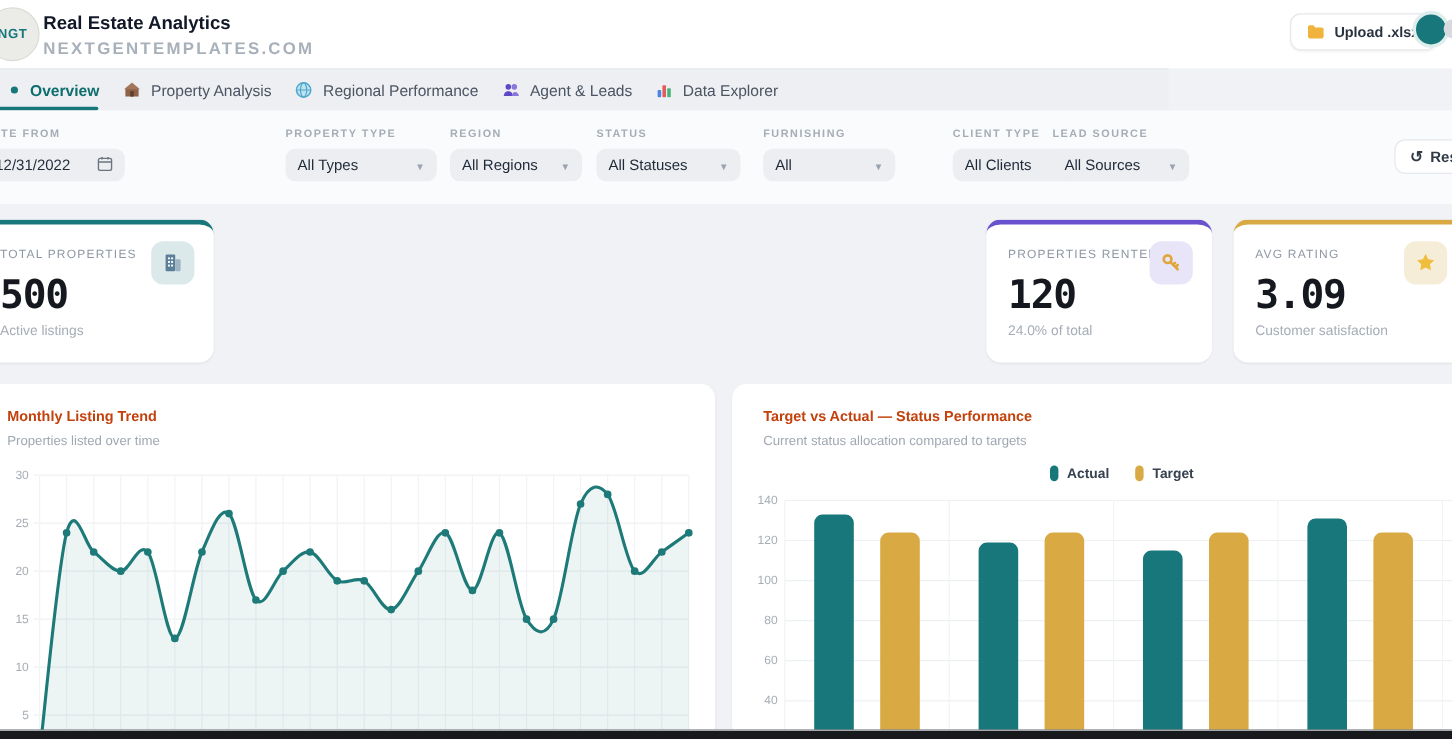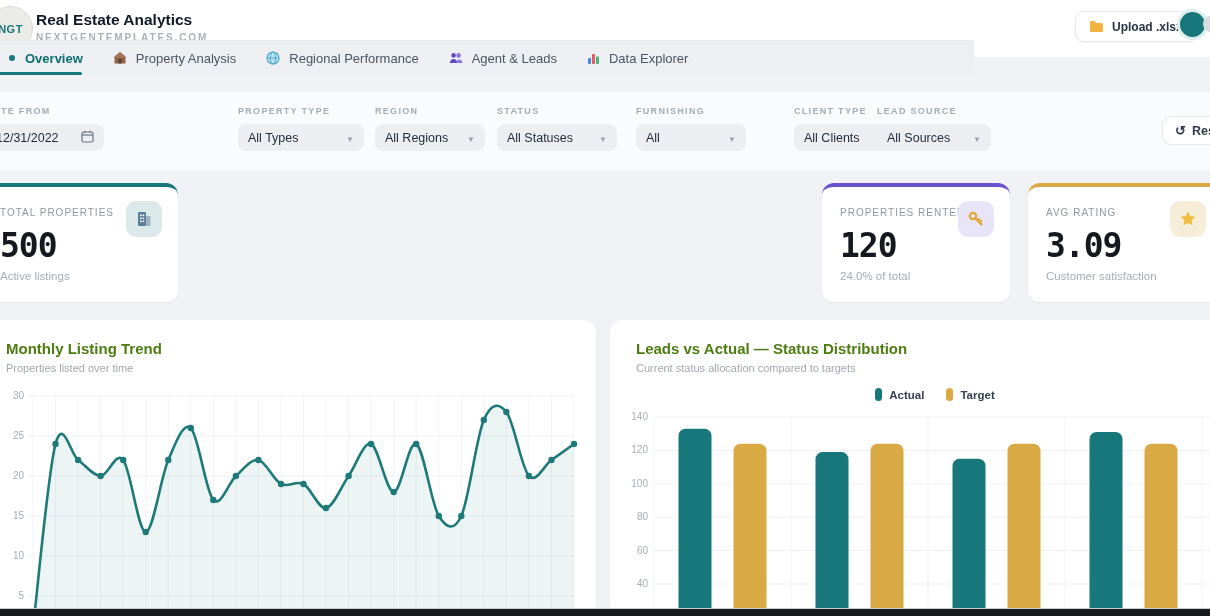--- a/index.html
+++ b/index.html
@@ -6,31 +6,31 @@
   html,body{width:1210px;height:616px;overflow:hidden;background:#f1f2f5;
     font-family:"Liberation Sans",sans-serif;-webkit-font-smoothing:antialiased}
   #app{position:absolute;left:0;top:0;width:1210px;height:616px;overflow:hidden;background:#f1f2f5}
 
   
   .header{position:absolute;left:0;top:0;width:1210px;height:57px;background:#fff}
   .logo{position:absolute;left:-12px;top:6px;width:45px;height:45px;border-radius:50%;
     background:#ebebe8;border:1px solid #dcdcd6;display:flex;align-items:center;justify-content:center;
     font-weight:bold;font-size:11px;color:#17777B;letter-spacing:.5px}
   .app-title{position:absolute;left:36px;top:11px;font-size:15.5px;font-weight:bold;color:#111827}
-  .app-subtitle{position:absolute;left:36px;top:32px;font-size:10px;letter-spacing:1.9px;color:#A8B0B9;font-weight:600}
+  .app-subtitle{position:absolute;left:36px;top:32px;font-size:14px;letter-spacing:1.9px;color:#A8B0B9;font-weight:600}
   .upload-btn{position:absolute;left:1075px;top:11px;height:31px;padding:0 13px;display:flex;align-items:center;gap:8px;
     background:#fff;border:1px solid #E5E8EC;border-radius:9px;box-shadow:0 1px 2px rgba(0,0,0,.05);
     font-size:12px;font-weight:600;color:#2A3340;cursor:pointer;white-space:nowrap}
   .avatar{position:absolute;left:1180px;top:12px;width:25px;height:25px;border-radius:50%;
     background:#17777B;box-shadow:0 0 0 3px #DEEEED}
   .edge-toggle{position:absolute;left:1203px;top:16px;width:16px;height:16px;border-radius:50%;background:#D7DBE0}
 
   
-  .tabbar{position:absolute;left:0;top:40px;width:974px;height:35px;background:#EDEFF2;border-top:1px solid #E7E9EC;
-    display:flex;align-items:center;gap:30px;padding-left:8px}
+  .tabbar{position:absolute;left:0;top:57px;width:974px;height:35px;background:#EDEFF2;border-top:1px solid #E7E9EC;
+    display:flex;align-items:center;gap:20px;padding-left:8px}
   .tab{display:flex;align-items:center;gap:9px;font-size:13px;color:#4B5563;cursor:pointer;white-space:nowrap}
   .tab.active{color:#0E6E6E;font-weight:600}
   .ticon{display:inline-flex;align-items:center}
   .active-underline{position:absolute;left:-10px;bottom:0;width:92px;height:3px;background:#17777B;border-radius:2px}
 
   
   .filters{position:absolute;left:0;top:92px;width:1210px;height:78px;background:#FAFBFC}
   .fgroup{position:absolute;top:14px}
   .flabel{font-size:9px;font-weight:600;letter-spacing:1.3px;color:#A5ADB6;margin-bottom:8px;white-space:nowrap}
   .fcontrol{height:27px;background:#ECEEF1;border-radius:8px;display:flex;align-items:center;justify-content:space-between;
@@ -44,21 +44,21 @@
   .kpi{position:absolute;top:183px;height:119px;background:#fff;border-radius:12px;border-top:4px solid #ccc;
     box-shadow:0 1px 2px rgba(16,24,40,.05);padding:16px 18px}
   .kpi-label{font-size:10px;font-weight:400;letter-spacing:1px;color:#8E97A3;margin-top:4px;white-space:nowrap}
   .kpi-icon{position:absolute;right:16px;top:14px;width:36px;height:36px;border-radius:10px;
     display:flex;align-items:center;justify-content:center}
   .kpi-value{margin-top:8px;font-family:"DejaVu Sans Mono",monospace;font-size:33px;font-weight:bold;color:#15181E;letter-spacing:-1px}
   .kpi-sub{margin-top:5px;font-size:11.5px;color:#A6ADB6;white-space:nowrap}
 
   
   .chart-card{position:absolute;top:320px;height:296px;background:#fff;border-radius:12px;box-shadow:0 1px 2px rgba(16,24,40,.05)}
-  .chart-title{position:absolute;left:26px;top:20px;font-size:15px;font-weight:bold;color:#4d7c0f;white-space:nowrap}
+  .chart-title{position:absolute;left:26px;top:20px;font-size:12px;font-weight:bold;color:#c2410c;white-space:nowrap}
   .chart-sub{position:absolute;left:26px;top:42px;font-size:11px;color:#A0A8B2;white-space:nowrap}
   .legend{position:absolute;left:45px;top:68px;width:560px;display:flex;justify-content:center;align-items:center;gap:22px;
     font-size:11.5px;color:#374151;font-weight:600}
   .lg-item{display:flex;align-items:flex-end}
   .lg-marker{display:inline-block;width:7px;height:13px;border-radius:4px;margin-right:7px}
   .plot{position:absolute}
   svg text{font-family:"Liberation Sans",sans-serif}
 
   .bottom-bar{position:absolute;left:0;top:608px;width:1210px;height:8px;background:#17191C;border-top:1px solid #C9CDD2;z-index:60}
 </style>
@@ -304,21 +304,21 @@
         <circle cx="481.3" cy="128.0" r="3.2" fill="#1E7A78"></circle>
         <circle cx="503.8" cy="32.0" r="3.2" fill="#1E7A78"></circle>
         <circle cx="526.4" cy="24.0" r="3.2" fill="#1E7A78"></circle>
         <circle cx="548.9" cy="88.0" r="3.2" fill="#1E7A78"></circle>
         <circle cx="571.5" cy="72.0" r="3.2" fill="#1E7A78"></circle>
         <circle cx="594.0" cy="56.0" r="3.2" fill="#1E7A78"></circle>
       </svg>
   </div>
 
   <div class="chart-card" style="left:610px;width:640px">
-    <div class="chart-title">Leads vs Actual — Status Distribution</div>
+    <div class="chart-title">Target vs Actual — Status Performance</div>
     <div class="chart-sub">Current status allocation compared to targets</div>
     <div class="legend">
       <span class="lg-item">
         <span class="lg-marker" style="background: rgb(23, 119, 123);"></span>
         <span>Actual</span>
       </span>
       <span class="lg-item">
         <span class="lg-marker" style="background: rgb(217, 169, 67);"></span>
         <span>Target</span>
       </span>

